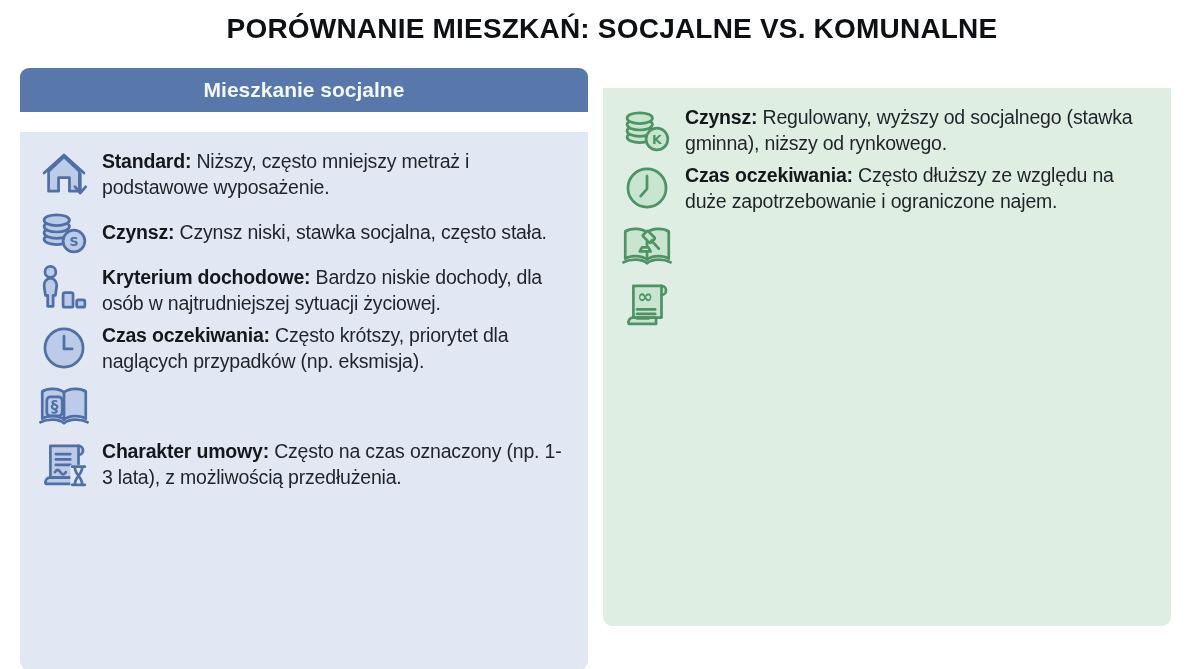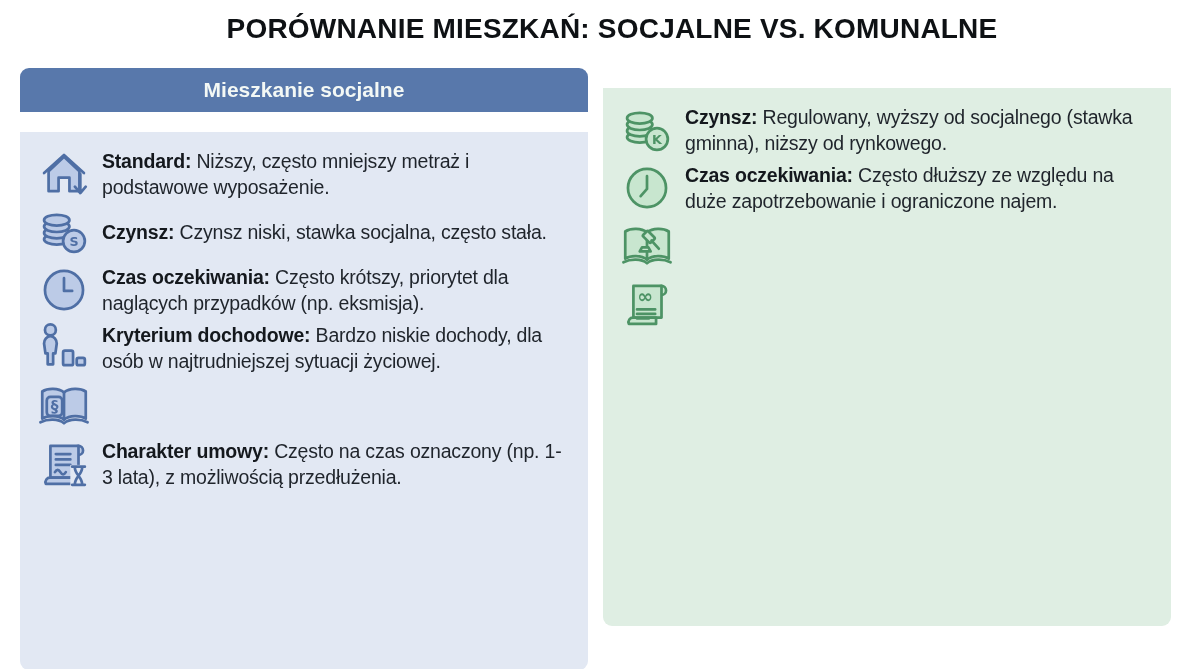--- a/index.html
+++ b/index.html
@@ -70,37 +70,37 @@
             <circle class="s f" cx="43" cy="42" r="12"></circle>
             <text x="43" y="47" text-anchor="middle" font-size="14">S</text>
           </svg>
         </div>
         <div class="txt"><b>Czynsz:</b> <span>Czynsz niski, stawka socjalna, często stała.</span></div>
       </div>
 
       <div class="row">
         <div class="icon-box">
           <svg width="58" height="58" viewBox="0 0 64 64">
-            <circle class="s f" cx="32" cy="32" r="21"></circle>
-            <path class="s" d="M32 19 V33 H41"></path>
-          </svg>
-        </div>
-        <div class="txt"><b>Czas oczekiwania:</b> <span>Często krótszy, priorytet dla naglących przypadków (np. eksmisja).</span></div>
-      </div>
-
-      <div class="row">
-        <div class="icon-box">
-          <svg width="58" height="58" viewBox="0 0 64 64">
             <circle class="s f" cx="17" cy="12" r="6"></circle>
             <path class="s f" d="M10 27 a7 8 0 0 1 14 0 l-1.5 11 h-2.5 v12 h-6 v-12 h-2.5 Z"></path>
             <rect class="s f" x="31" y="35" width="11" height="16" rx="2"></rect>
             <rect class="s f" x="46" y="43" width="9" height="8" rx="2"></rect>
           </svg>
         </div>
         <div class="txt"><b>Kryterium dochodowe:</b> <span>Bardzo niskie dochody, dla osób w najtrudniejszej sytuacji życiowej.</span></div>
+      </div>
+
+      <div class="row">
+        <div class="icon-box">
+          <svg width="58" height="58" viewBox="0 0 64 64">
+            <circle class="s f" cx="32" cy="32" r="21"></circle>
+            <path class="s" d="M32 19 V33 H41"></path>
+          </svg>
+        </div>
+        <div class="txt"><b>Czas oczekiwania:</b> <span>Często krótszy, priorytet dla naglących przypadków (np. eksmisja).</span></div>
       </div>
 
       <div class="row">
         <div class="icon-box">
           <svg width="58" height="58" viewBox="0 0 64 64">
             <path class="s f" d="M32 17 C26 12 14 12 8 16 V46 C14 42 26 42 32 47 C38 42 50 42 56 46 V16 C50 12 38 12 32 17 Z"></path>
             <path class="s" d="M32 17 V47"></path>
             <path class="s" d="M6 50 C14 46 26 46 32 51 C38 46 50 46 58 50"></path>
             <rect class="s" x="13" y="22" width="17" height="21" rx="4"></rect>
             <text x="21.5" y="38.5" text-anchor="middle" font-size="17">§</text>

